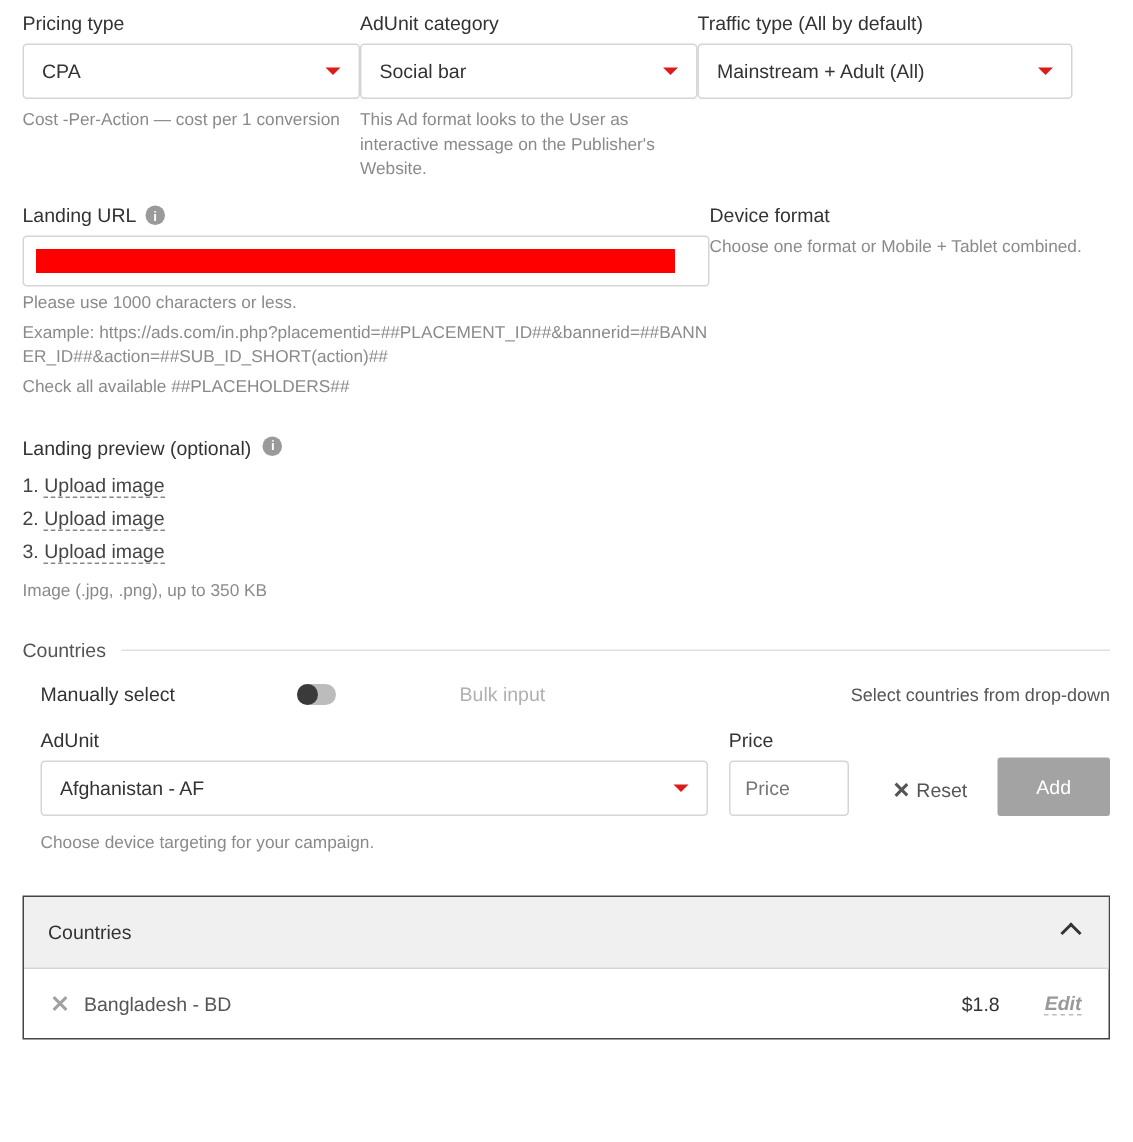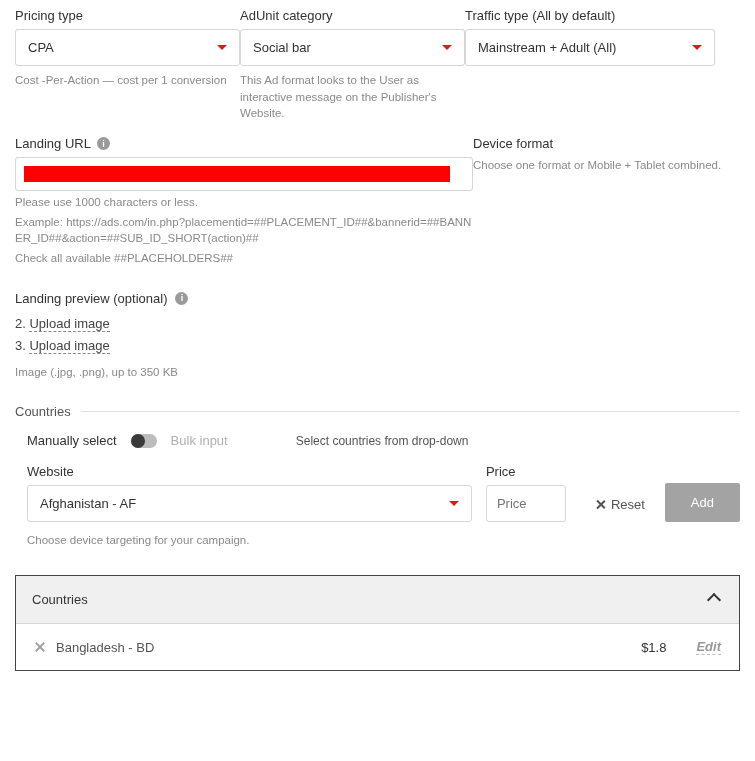--- a/index.html
+++ b/index.html
@@ -77,32 +77,32 @@
       overflow: hidden;
     }
     .device-item {
       padding: 9px 12px;
       cursor: pointer;
       font-size: 13px;
       border-top: 1px solid #eee;
     }
     .device-item:first-child { border-top: none; }
     .device-item.selected { background: #e8e8e8; }
-    .section-label { margin-top: 24px; margin-bottom: 10px; font-size: 13px; display:flex; align-items:center; gap:8px;}
+    .section-label { margin-top: 24px; margin-bottom: 10px; font-size: 13px; display:flex; align-items:flex-start; gap:8px;}
     .upload-list li { margin-bottom: 6px; font-size: 13px; color: #444; list-style: none;}
     .upload-link { border-bottom: 1px dashed #888; cursor: pointer; display:inline-block;}
     .section-header {
       display: flex;
       align-items: center;
       margin-top: 24px;
       margin-bottom: 14px;
     }
     .section-header .title { color: #555; font-size: 13px; padding-right: 10px; }
     .section-header .line { flex: 1; height: 1px; background: #e0e0e0; }
-    .toggle-row { display: flex; align-items: center; gap: 14px; margin: 8px 0 16px 12px; }
+    .toggle-row { display: flex; align-items: center; gap: 14px; margin: 8px 0 16px 12px; justify-content: space-between; }
     .toggle {
       width: 26px; height: 14px;
       background: #bcbcbc;
       border-radius: 7px;
       position: relative;
       cursor: pointer;
     }
     .toggle .knob {
       position: absolute;
       width: 14px; height: 14px;
@@ -244,20 +244,21 @@
     <div class="label">Device format</div>
     <div class="help-text">Choose one format or Mobile + Tablet combined.</div>
   </div>
 </div>
 
 <div class="section-label">
   <span>Landing preview (optional)</span>
   <span class="info-icon">i</span>
 </div>
 <ul class="upload-list">
+  <li>1. <span class="upload-link">Upload image</span></li>
   <li>2. <span class="upload-link">Upload image</span></li>
   <li>3. <span class="upload-link">Upload image</span></li>
 </ul>
 <div class="help-text" style="margin-top:10px;">Image (.jpg, .png), up to 350 KB</div>
 
 <div class="section-header">
   <span class="title">Countries</span>
   <div class="line"></div>
 </div>
 
@@ -266,21 +267,21 @@
   <div class="toggle">
     <div class="knob"></div>
   </div>
   <span class="muted" style="font-size:13px;">Bulk input</span>
   <span style="flex:0 0 40px;"></span>
   <span style="font-size:12px;color:#555;">Select countries from drop-down</span>
 </div>
 
 <div class="country-row ml12" style="margin-left:0;">
   <div class="country-col1" style="margin-left:12px;">
-    <div class="label">Website</div>
+    <div class="label">AdUnit</div>
     <div class="select">
       <span>Afghanistan - AF</span>
       <span class="caret"></span>
     </div>
   </div>
   <div class="price-col">
     <div class="label">Price</div>
     <input class="price-input" placeholder="Price" style="">
   </div>
   <div class="reset-btn">

